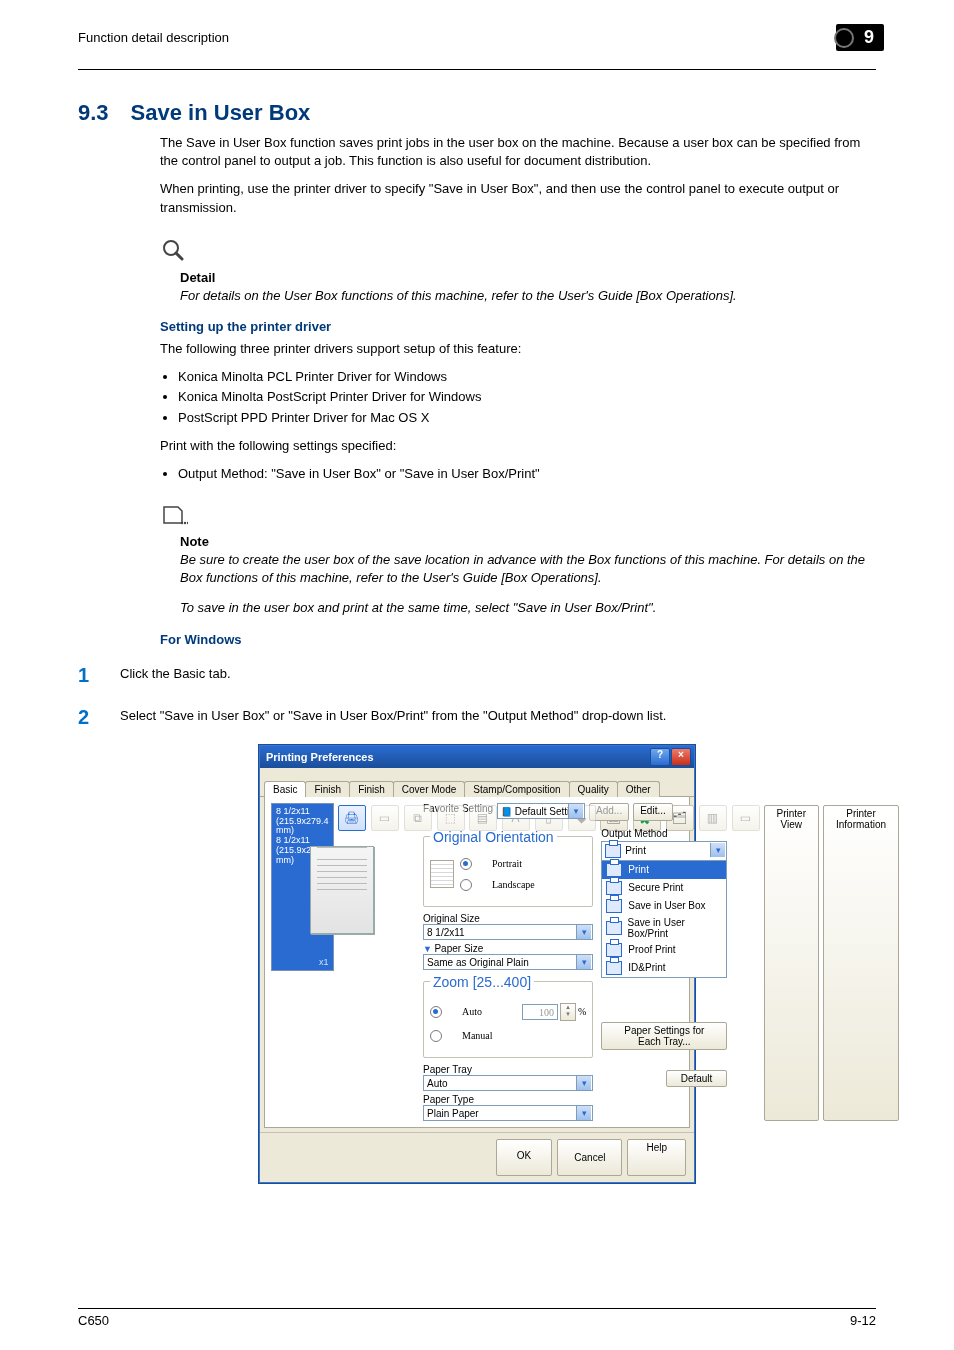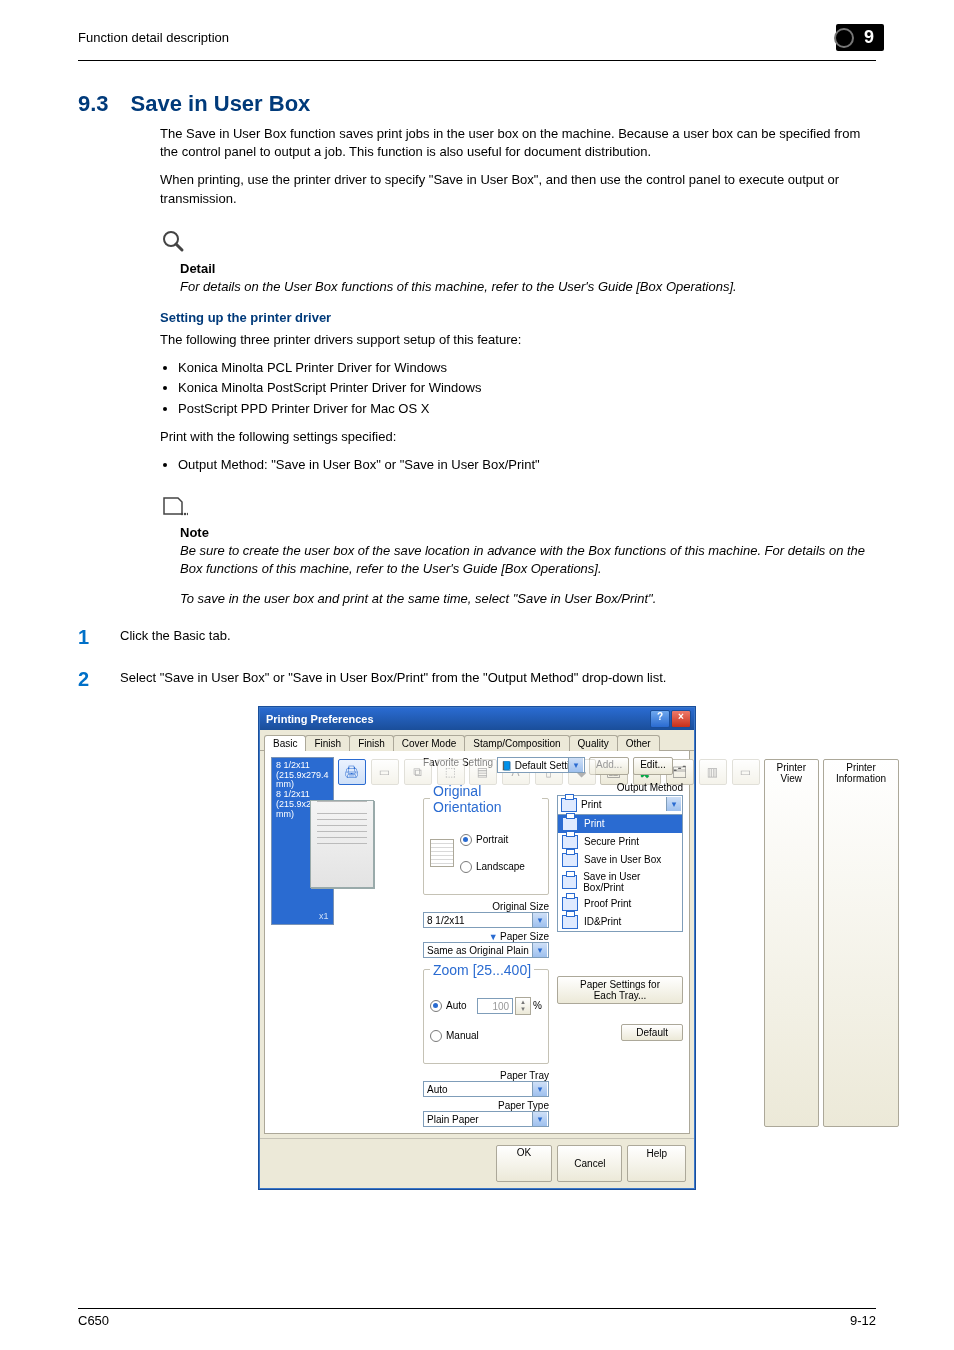--- a/index.html
+++ b/index.html
@@ -16,21 +16,21 @@
     min-height: 1350px;
     padding: 30px 78px 20px 78px;
     box-sizing: border-box;
     position: relative;
   }
   .running-head {
     display: flex;
     align-items: flex-start;
     justify-content: space-between;
     border-bottom: 1px solid #000;
-    padding-bottom: 9px;
+    padding-bottom: 18px;
   }
   .running-head-title {
     font-size: 13px;
   }
   .chapter-badge {
     background: #000;
     color: #fff;
     font-weight: bold;
     font-size: 18px;
     padding: 3px 10px 3px 28px;
@@ -166,21 +166,21 @@
     line-height: 12px;
     text-align: center;
     cursor: default;
     font-weight: bold;
   }
   .winbtn.close { background: linear-gradient(#ef7a6a, #c72f19); }
 
   .tabstrip {
     display: flex;
     gap: 0;
-    padding: 4px 4px 0 4px;
+    padding: 12px 4px 0 4px;
     border-bottom: 1px solid #aca899;
     background: #ece9d8;
   }
   .tab {
     padding: 2px 8px 2px 8px;
     background: #ece9d8;
     border: 1px solid #aca899;
     border-bottom: none;
     border-radius: 3px 3px 0 0;
     margin-right: -1px;
@@ -333,34 +333,34 @@
     border-radius:2px;
     margin:4px 0 6px 0;
     padding:4px 6px 6px 6px;
     font-size:10px;
   }
   fieldset.group legend {
     color:#2a6bd1;
     font-size:14px;
     padding:0 3px;
   }
-  .radio-row { display:flex; align-items:center; gap:4px; margin:15px 0; }
+  .radio-row { display:flex; align-items:center; gap:20px; margin:9px 0;font-family:Liberation Serif, serif; }
   .radio {
     width:10px; height:10px; border:1px solid #7a7a7a; border-radius:50%; background:#fff; display:inline-block;
   }
   .radio.checked::after { content:""; display:block; width:5px; height:5px; margin:2px; border-radius:50%; background:#2a6bd1; }
   .pageicon {
     width:22px; height:26px;
     border:1px solid #aca899;
     display:inline-block;
     margin-right:6px;
     background: repeating-linear-gradient(#fff,#fff 3px,#d9d9d9 3px,#d9d9d9 4px);
   }
 
-  .secname { font-size:10px; margin-top:3px;text-align:right; }
+  .secname { font-size:10px; margin-top:3px; }
   .blue-down { color:#2a6bd1; font-size:9px; }
 
   .spinner {
     display:flex; align-items:center; gap:2px;
   }
   .spinner .txt { width:36px; flex:none; text-align:right; color:#999; }
   .spinner .ud {
     width:14px; height:16px;
     border:1px solid #aca899;
     background:linear-gradient(#fff,#ece9d8);
@@ -498,20 +498,21 @@
           <circle cx="22" cy="18" r="1.2" fill="#444"></circle>
           <circle cx="25" cy="18" r="1.2" fill="#444"></circle>
           <circle cx="28" cy="18" r="1.2" fill="#444"></circle>
         </svg>
       </span>
       <div class="note-label">Note</div>
       <div class="note-text">Be sure to create the user box of the save location in advance with the Box functions of this machine. For details on the Box functions of this machine, refer to the User's Guide [Box Operations].</div>
       <div class="note-text">To save in the user box and print at the same time, select "Save in User Box/Print".</div>
     </div>
 
+    <div class="subhead">For Windows</div>
   </div>
 
   <ol class="steps">
     <li>
       <span class="step-num">1</span>
       <span class="step-text">Click the Basic tab.</span>
     </li>
     <li>
       <span class="step-num">2</span>
       <span class="step-text">Select "Save in User Box" or "Save in User Box/Print" from the "Output Method" drop-down list.</span>
@@ -673,21 +674,21 @@
               <div style="margin-top:20px; text-align:right;">
                 <div class="btn" style="display:inline-block; padding:2px 14px;">Default</div>
               </div>
             </div>
           </div>
         </div>
       </div>
     </div>
 
     <div class="dialog-bottom">
-      <div class="btn" style="padding:1px 20px;text-align:right;">OK</div>
+      <div class="btn" style="padding:10px 20px;text-align:right;">OK</div>
       <div class="btn" style="padding:12px 16px;">Cancel</div>
       <div class="btn" style="padding:2px 18px;">Help</div>
     </div>
   </div>
 
   <div class="page-footer">
     <span>C650</span>
     <span>9-12</span>
   </div>
 

